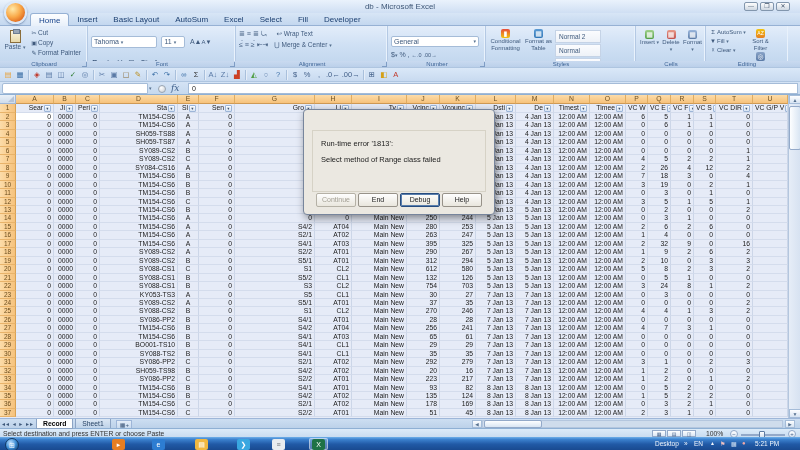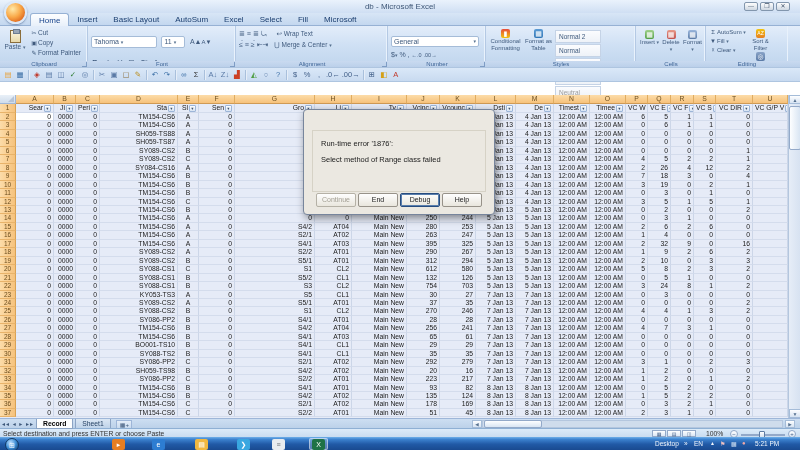--- a/index.html
+++ b/index.html
@@ -147,21 +147,21 @@
   
   <div id="tabrow" class="abs">
     <div id="tabs">
         <div class="rtab active">Home</div>
         <div class="rtab">Insert</div>
         <div class="rtab">Basic Layout</div>
         <div class="rtab">AutoSum</div>
         <div class="rtab">Excel</div>
         <div class="rtab">Select</div>
         <div class="rtab">Fill</div>
-        <div class="rtab">Microsoft</div>
+        <div class="rtab">Developer</div>
       </div>
   </div>
 
   
   <div id="ribbon" class="abs">
     <div class="rgroup" style="width:88px">
       <div class="bigbtn">
         <div class="paste-ico"></div>
         <div><span>Paste</span> <span class="dd">▾</span></div>
       </div>
@@ -303,20 +303,27 @@
       <span class="ticon" style="color: rgb(68, 97, 138);">,</span>
       <span class="ticon" style="color: rgb(68, 97, 138);">.0←</span>
       <span class="ticon" style="color: rgb(68, 97, 138);">.00→</span>
       <span class="tsep"></span>
       <span class="ticon" style="color: rgb(68, 97, 138);">⊞</span>
       <span class="ticon" style="color: rgb(212, 160, 23);">◧</span>
       <span class="ticon" style="color: rgb(192, 57, 43);">A</span>
     </div>
 
   
+  <div id="formulabar" class="abs">
+    <div id="namebox" class="abs"></div>
+    <div id="nb-dd" class="abs">▾</div>
+    <div id="fb-pearl" class="abs"></div>
+    <div id="fx" class="abs">fx</div>
+    <div id="fb-field" class="abs">0</div>
+  </div>
 
   
   <div id="grid" class="abs">
     <div id="selectall"></div>
     <div id="colheads">
         <div class="hcell" style="left: 16px; width: 38px;">A</div>
         <div class="hcell" style="left: 54px; width: 22px;">B</div>
         <div class="hcell" style="left: 76px; width: 24px;">C</div>
         <div class="hcell" style="left: 100px; width: 78px;">D</div>
         <div class="hcell" style="left: 178px; width: 21px;">E</div>
@@ -1232,21 +1239,21 @@
   
   <div id="vscroll" class="abs">
     <div class="sbtn" style="top:0">▲</div>
     <div id="vthumb"></div>
     <div class="sbtn" style="top:314px">▼</div>
   </div>
 
   
   <div id="dialog" class="abs">
     <div id="dlg-msgbox" class="abs">
-      <div class="dlg-line" style="top:8px">Run-time error '1876':</div>
+      <div class="dlg-line" style="top:8px">Run-time error '1813':</div>
       <div class="dlg-line" style="top:24px">Select method of Range class failed</div>
     </div>
     <div id="dlg-buttons" class="abs">
         <div class="dlgbtn disabled">Continue</div>
         <div class="dlgbtn">End</div>
         <div class="dlgbtn default">Debug</div>
         <div class="dlgbtn">Help</div>
       </div>
   </div>
 

